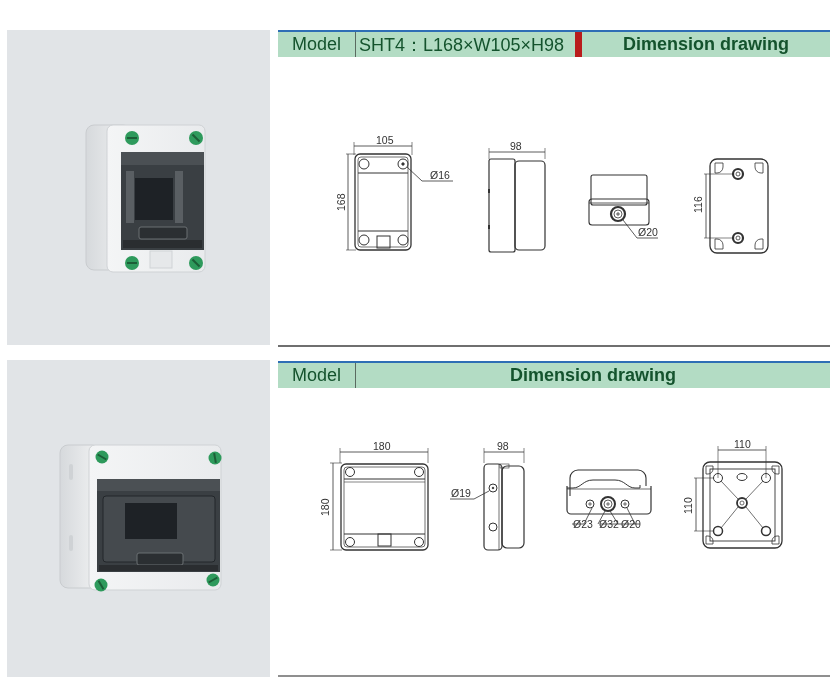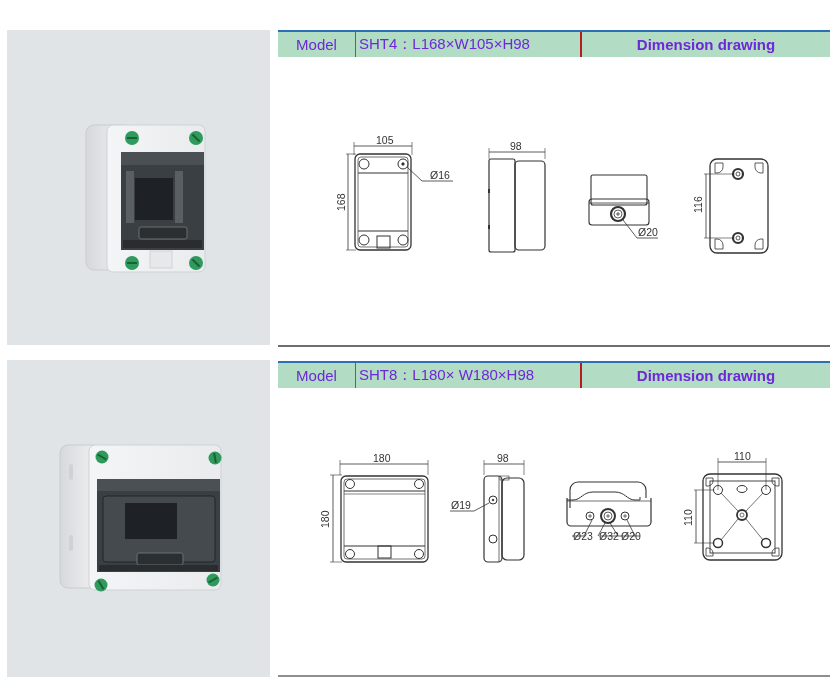--- a/index.html
+++ b/index.html
@@ -9,25 +9,25 @@
   .product-row { position: absolute; left: 0; width: 836px; }
   .photo-panel {
     position: absolute; left: 7px; width: 263px; background: #e1e4e7;
     overflow: hidden;
   }
   .photo-panel svg { position: absolute; left: 0; top: 0; }
 
   .spec-header {
     position: absolute; left: 278px; width: 552px; height: 27px;
     background: #b3dcc4; border-top: 2px solid #2e6eb5;
-    display: flex; font-size: 15px; color: #6d28d9;
+    display: flex; font-size: 18px; color: #14532d;
   }
   .spec-header .cell { height: 100%; display: flex; align-items: center; }
   .cell-model { width: 78px; justify-content: center; border-right: 1px solid #5a6a60; }
-  .cell-spec { width: 226px; padding-left: 3px; border-right: 2px solid #b91c1c; }
+  .cell-spec { width: 226px; padding-left: 3px; border-right: 7px solid #b91c1c; }
   .cell-dim { flex: 1; justify-content: center; font-weight: bold; }
 
   .drawing-area { position: absolute; left: 278px; width: 552px; }
   .drawing-area svg { position: absolute; left: 0; top: 0; }
 
   .separator { position: absolute; left: 278px; width: 552px; height: 1.5px; background: #6f6f6f; }
   .separator.bottom { background: #8f8f8f; height: 2px; }
 
   .dim-text { font-family: "Liberation Sans", "DejaVu Sans", sans-serif; font-size: 10.5px; fill: #333; }
 </style>
@@ -183,25 +183,24 @@
         <circle cx="94" cy="225" r="6.5" fill="#2e9a5c"></circle>
           <rect x="89" y="224" width="10" height="2" fill="#1c5e37" transform="rotate(60 94 225)"></rect>
         <circle cx="206" cy="220" r="6.5" fill="#2e9a5c"></circle>
           <rect x="201" y="219" width="10" height="2" fill="#1c5e37" transform="rotate(-30 206 220)"></rect>
       </g>
     </svg>
   </div>
 
   <div class="spec-header" style="top:361px;">
     <div class="cell cell-model">Model</div>
-    <div class="cell cell-spec">SHT8：L180× W180×H98</div>
     <div class="cell cell-dim">Dimension drawing</div>
   </div>
 
-  <div class="drawing-area" style="top:380px; height:288px;">
+  <div class="drawing-area" style="top:368px; height:288px;">
     <svg width="552" height="288" viewBox="0 0 552 288" fill="none" stroke="#333" stroke-width="1">
 
       <g>
         <line x1="62" y1="84" x2="150" y2="84" stroke-width="0.8"></line>
         <line x1="62" y1="80" x2="62" y2="95" stroke-width="0.6"></line>
         <line x1="150" y1="80" x2="150" y2="95" stroke-width="0.6"></line>
         <text class="dim-text" x="95" y="82" stroke="none">180</text>
         <line x1="55" y1="95" x2="55" y2="182" stroke-width="0.8"></line>
         <line x1="52" y1="95" x2="64" y2="95" stroke-width="0.6"></line>
         <line x1="52" y1="182" x2="64" y2="182" stroke-width="0.6"></line>

